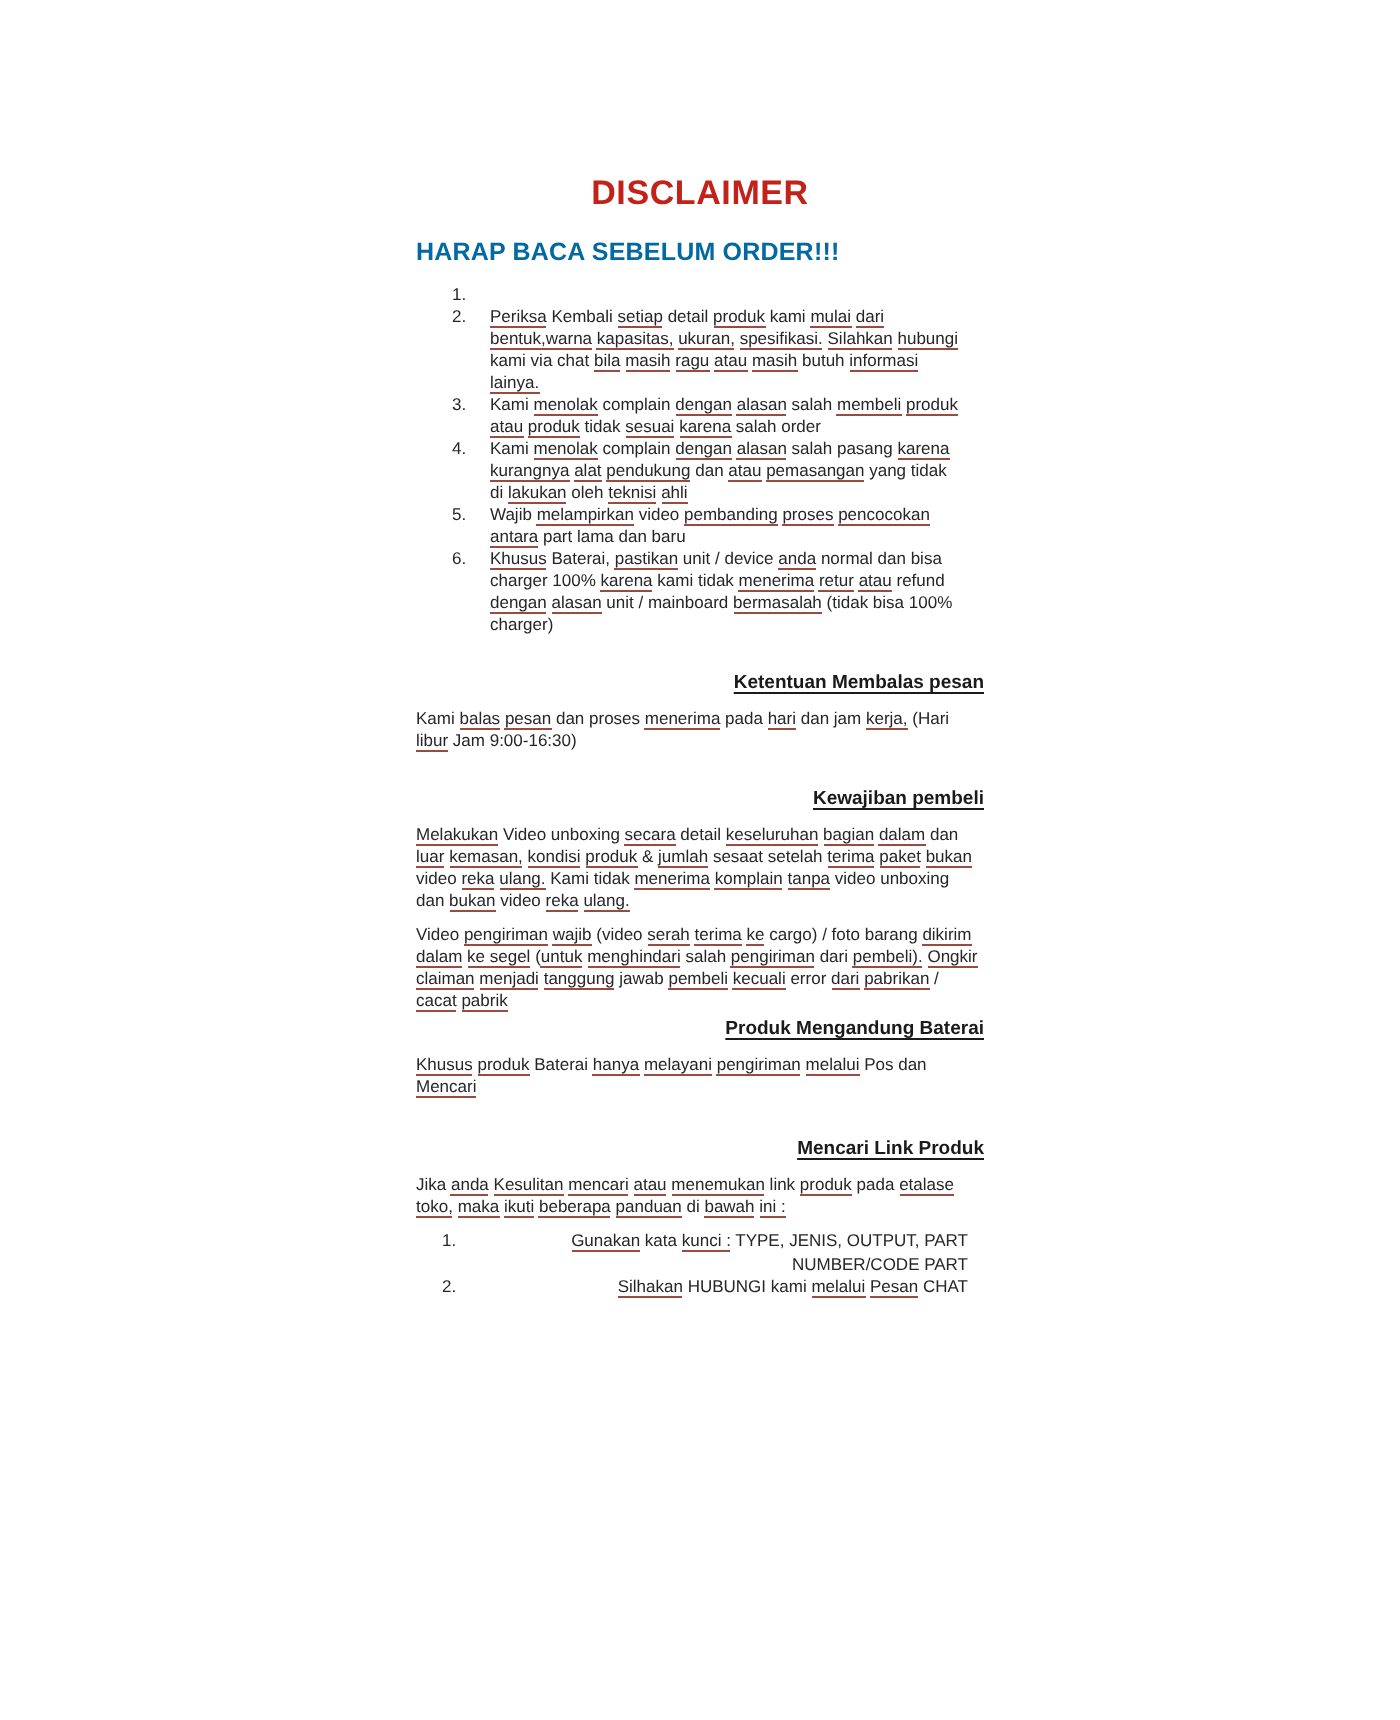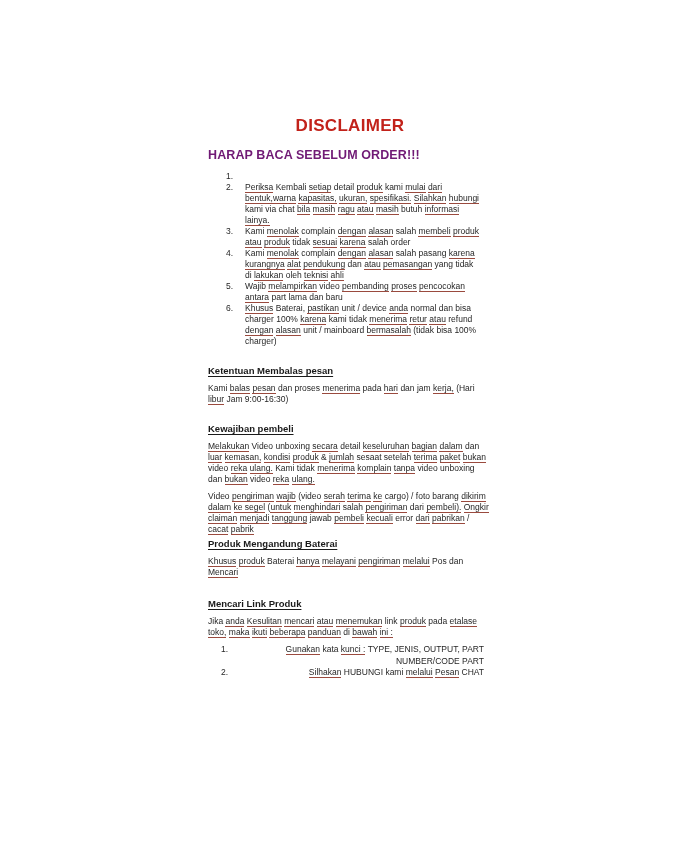--- a/index.html
+++ b/index.html
@@ -1,36 +1,36 @@
 <!DOCTYPE html>
 <html><head>
 <meta charset="utf-8">
 <style>
   html,body{margin:0;padding:0;}
   body{
     width:700px;height:860px;background:#ffffff;
     font-family:"Liberation Sans","DejaVu Sans",sans-serif;
     color:#262626;overflow:hidden;
   }
-  .doc{width:284px;margin:0 auto;padding-top:116px;}
+  .doc{width:284px;margin:0 auto;padding-top:87px;}
   .title{
     margin:0;text-align:center;font-size:17px;font-weight:700;
     color:#c2221a;letter-spacing:.3px;line-height:20px;
   }
   .warning{
     margin:12px 0 0 0;font-size:12.5px;font-weight:700;
-    color:#701a75;line-height:15px;letter-spacing:.1px;
+    color:#0369a1;line-height:15px;letter-spacing:.1px;
   }
   .main-list{list-style:none;margin:8px 0 0;padding:0;font-size:8.5px;line-height:11px;}
   .main-list .item{display:flex;}
   .main-list .num{flex:none;width:19px;margin-left:18px;}
   .main-list .txt{width:234px;}
   .sec-heading{
     font-size:9.5px;font-weight:700;color:#1a1a1a;margin:18px 0 0;
-    line-height:12px;text-decoration:underline;text-underline-offset:2px;
+    line-height:12px;text-decoration:underline;text-underline-offset:2px;text-align:right;
   }
   .sec-mencari .sec-heading{margin-top:20px;}
   .sec-baterai .sec-heading{margin-top:3px;}
   .para{font-size:8.5px;line-height:11px;margin:6px 0 0;width:282px;}
   .sub-list{list-style:none;margin:6px 0 0;padding:0;font-size:8.5px;line-height:11.5px;}
   .sub-list .item{display:flex;}
   .sub-list .num{flex:none;width:11px;margin-left:13px;}
   .sub-list .txt{width:252px;text-align:right;}
   .u{border-bottom:1px solid #9a4a3e;}
 </style>

